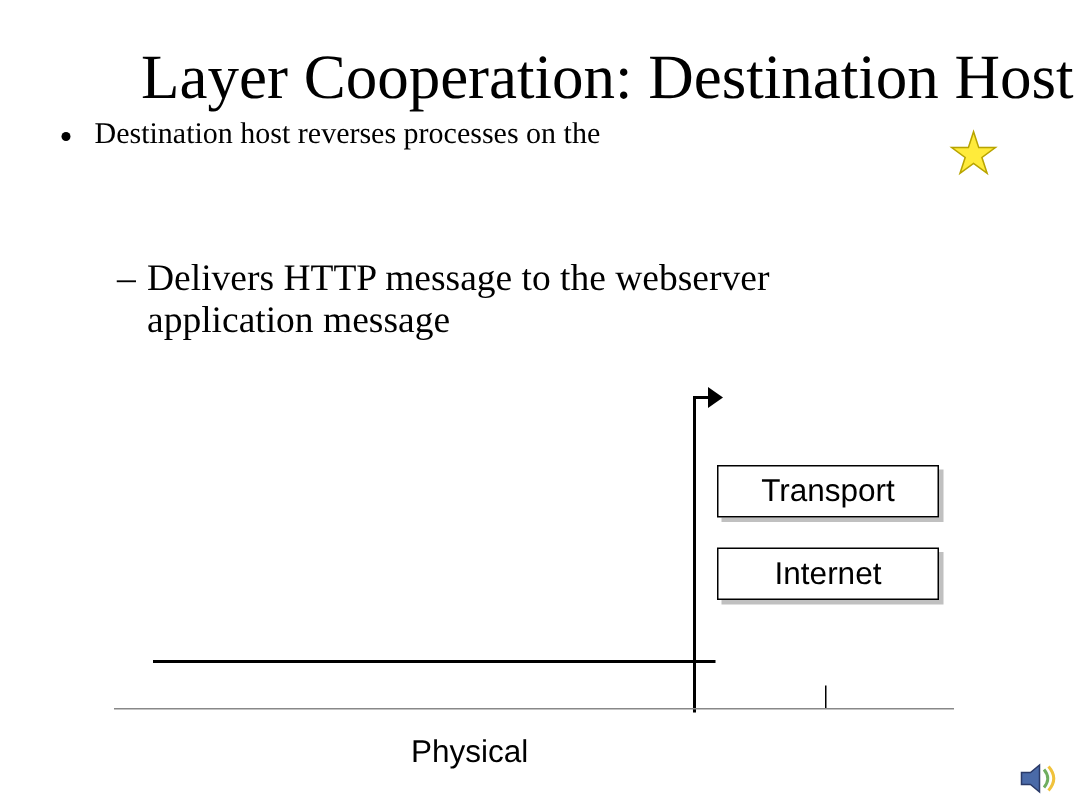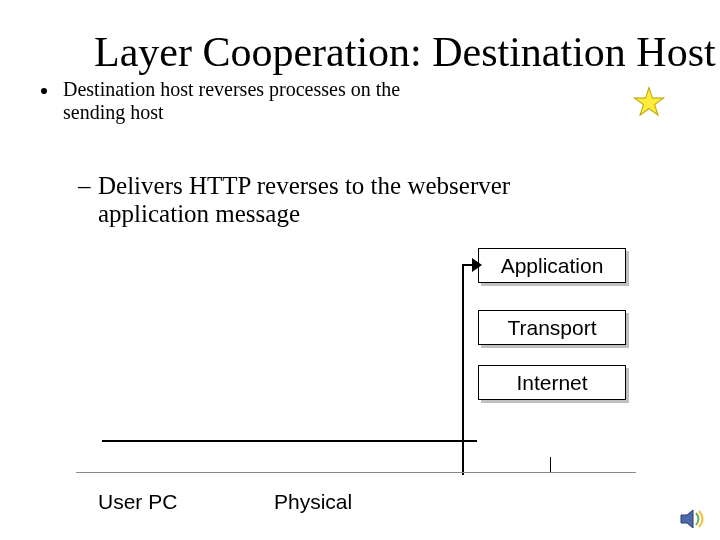--- a/index.html
+++ b/index.html
@@ -31,44 +31,41 @@
 </head>
 <body>
 
 <div class="slide">
 
   <div class="title">Layer Cooperation: Destination Host</div>
 
   <div class="b1">
     <span class="dot"></span>
     <span>Destination host reverses processes on the</span><br>
-    <span>sending host</span>
   </div>
 
   <div class="b2">
     <span class="dash">–</span>
-    <span>Delivers HTTP reverses to the webserver</span><br>
+    <span>Delivers HTTP message to the webserver</span><br>
     <span>application message</span>
   </div>
 
   <span class="star">★</span>
 
-  <div class="box app">Application</div>
   <div class="box tra">Transport</div>
   <div class="box int">Internet</div>
 
   <div class="line hline-long"></div>
   <div class="line vline-main"></div>
   <div class="line hline-short"></div>
   <div class="arrow"></div>
   <div class="line vline-stub"></div>
 
   <div class="sep"></div>
 
-  <div class="lab u">User PC</div>
   <div class="lab p">Physical</div>
 
   <svg class="spk" width="26" height="22">
     <polygon points="1,7 7,7 13,2 13,20 7,15 1,15" fill="#4a6aa8" stroke="#2a3a68"></polygon>
     <path d="M16 5 Q21 11 16 17" fill="none" stroke="#6fae5f" stroke-width="2"></path>
     <path d="M19 3 Q26 11 19 19" fill="none" stroke="#f0c23c" stroke-width="2"></path>
   </svg>
 
 </div>
 

